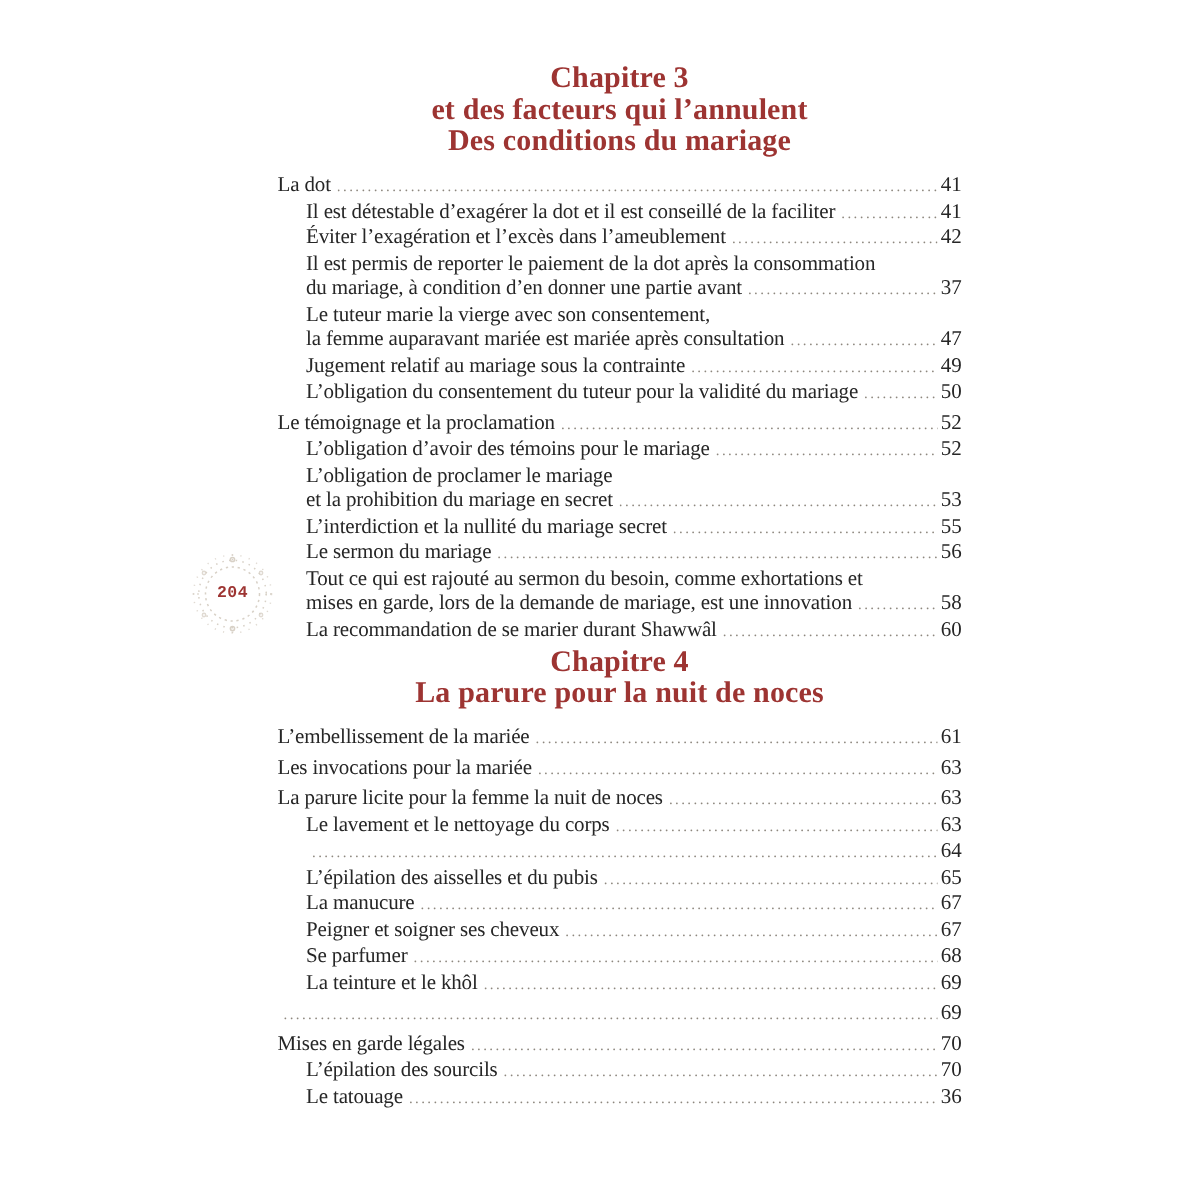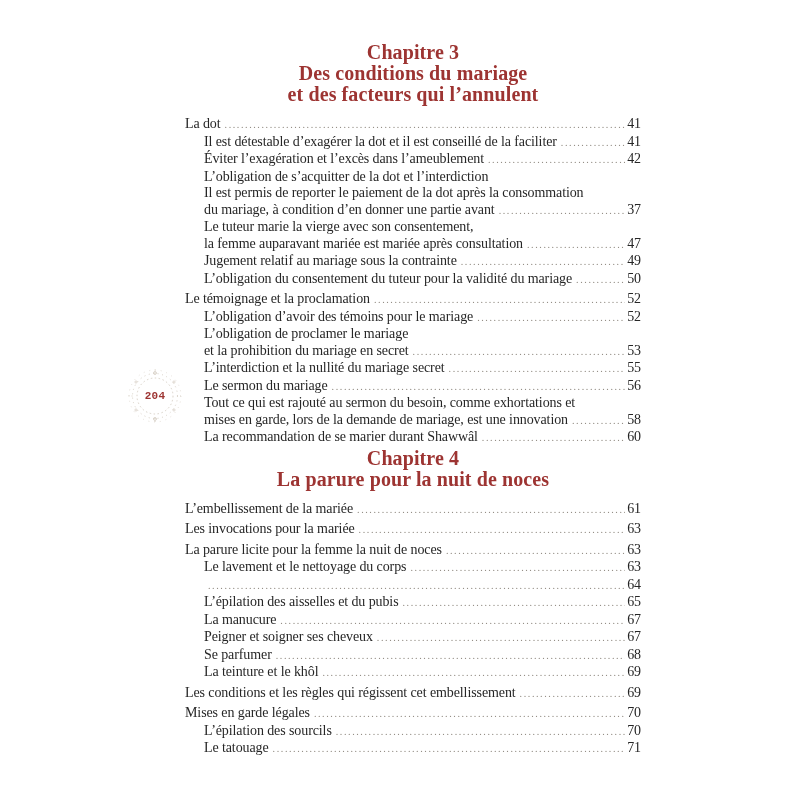--- a/index.html
+++ b/index.html
@@ -102,22 +102,22 @@
       </g>
     </svg>
     <span class="badge-num">204</span>
   </div>
 
   <div class="content">
 
     <section class="toc-section">
       <h2 class="chapter-heading">
         <span class="hline">Chapitre 3</span>
+        <span class="hline">et des facteurs qui l’annulent</span>
         <span class="hline">Des conditions du mariage</span>
-        <span class="hline">et des facteurs qui l’annulent</span>
       </h2>
       <div class="entries">
           <div class="entry level-1">
             <div class="line">
               <span class="txt">La dot</span>
               <span class="leader"></span>
               <span class="pg">41</span>
             </div>
           </div>
           <div class="entry level-2">
@@ -128,23 +128,20 @@
             </div>
           </div>
           <div class="entry level-2">
             <div class="line">
               <span class="txt">Éviter l’exagération et l’excès dans l’ameublement</span>
               <span class="leader"></span>
               <span class="pg">42</span>
             </div>
           </div>
           <div class="entry level-2">
-            <div class="line">
-              <span class="txt">L’obligation de s’acquitter de la dot et l’interdiction</span>
-            </div>
           </div>
           <div class="entry level-2">
             <div class="line">
               <span class="txt">Il est permis de reporter le paiement de la dot après la consommation</span>
             </div>
             <div class="line">
               <span class="txt">du mariage, à condition d’en donner une partie avant</span>
               <span class="leader"></span>
               <span class="pg">37</span>
             </div>
@@ -301,21 +298,20 @@
           </div>
           <div class="entry level-2">
             <div class="line">
               <span class="txt">La teinture et le khôl</span>
               <span class="leader"></span>
               <span class="pg">69</span>
             </div>
           </div>
           <div class="entry level-1">
             <div class="line">
-              <span class="txt">Les conditions et les règles qui régissent cet embellissement</span>
               <span class="leader"></span>
               <span class="pg">69</span>
             </div>
           </div>
           <div class="entry level-1">
             <div class="line">
               <span class="txt">Mises en garde légales</span>
               <span class="leader"></span>
               <span class="pg">70</span>
             </div>
@@ -324,20 +320,20 @@
             <div class="line">
               <span class="txt">L’épilation des sourcils</span>
               <span class="leader"></span>
               <span class="pg">70</span>
             </div>
           </div>
           <div class="entry level-2">
             <div class="line">
               <span class="txt">Le tatouage</span>
               <span class="leader"></span>
-              <span class="pg">71</span>
+              <span class="pg">36</span>
             </div>
           </div>
         </div>
     </section>
 
   </div>
 </div>
 
 </body></html>

